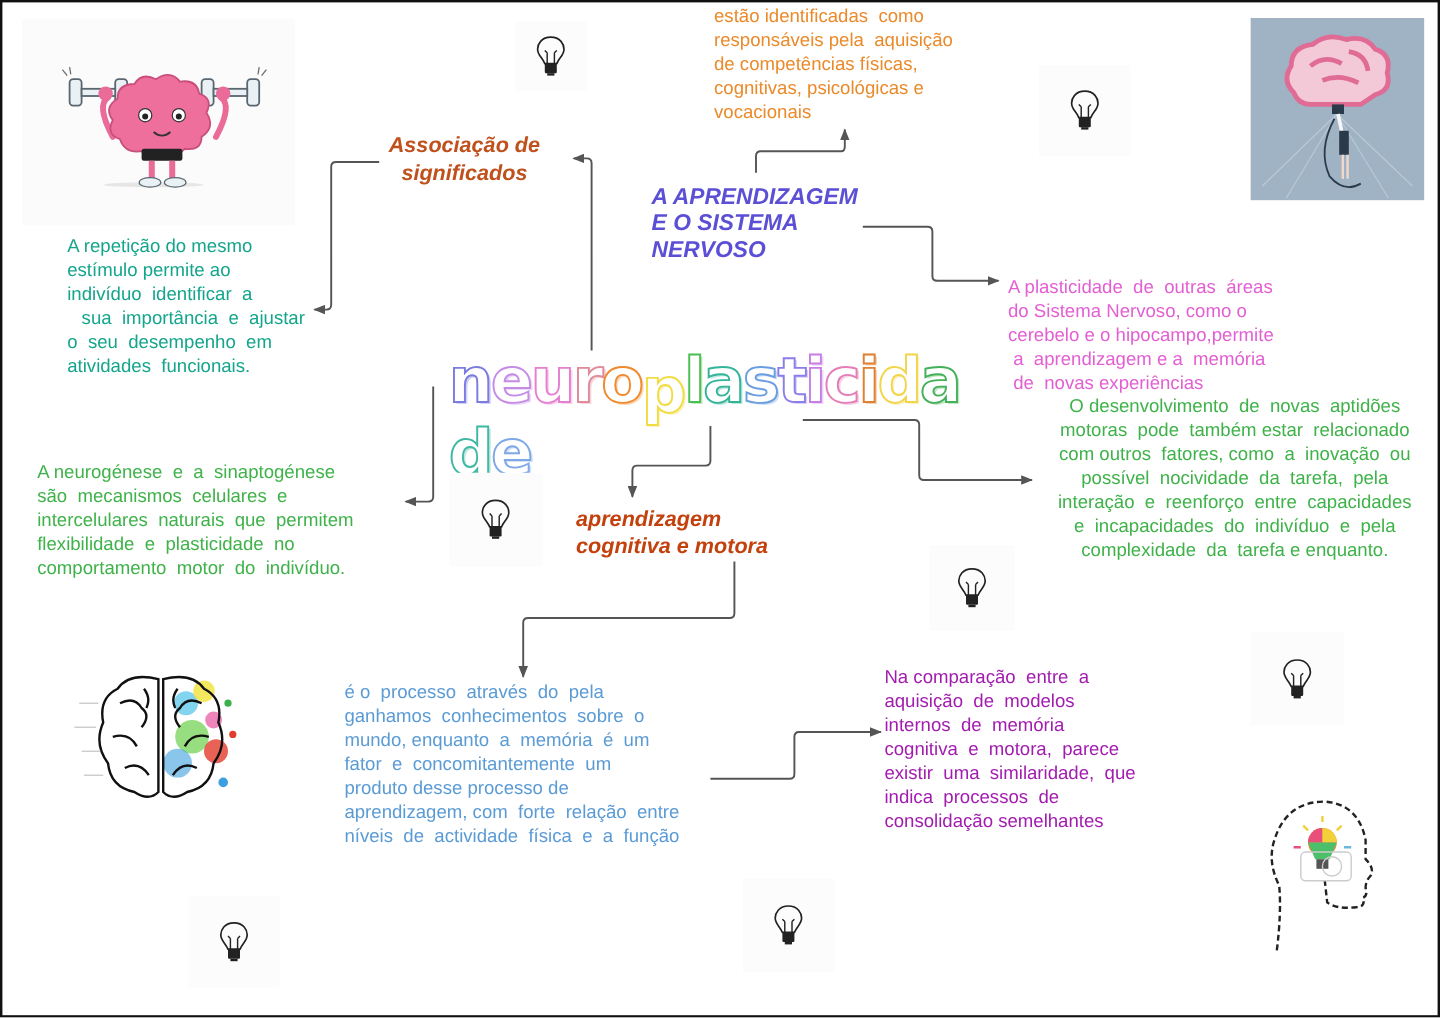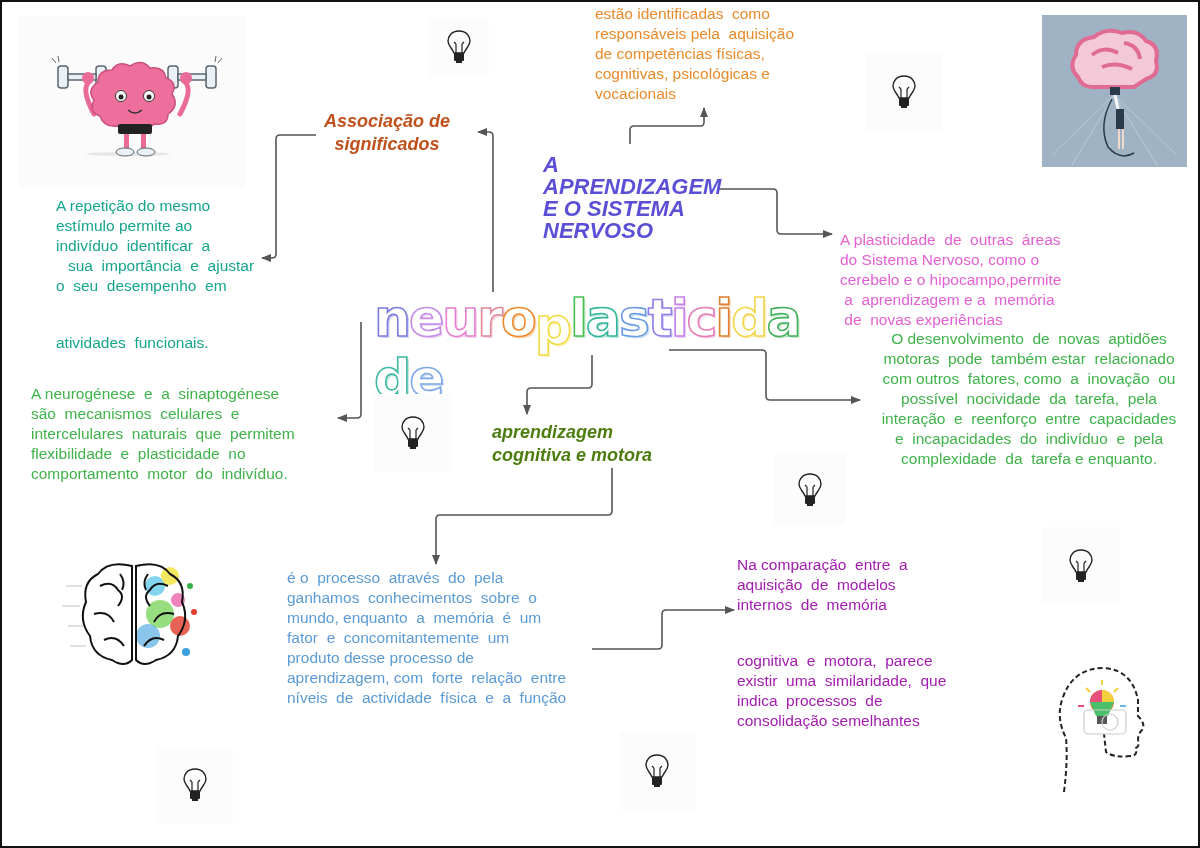--- a/index.html
+++ b/index.html
@@ -57,27 +57,27 @@
     </g>
   </svg>
 
   <div class="title-word" id="title-word"><span style="color: rgb(255, 255, 255); -webkit-text-stroke: 1.6px rgb(123, 123, 224); text-shadow: rgba(123, 123, 224, 0.333) 2px 2px 0px;">n</span><span style="color: rgb(255, 255, 255); -webkit-text-stroke: 1.6px rgb(197, 140, 230); text-shadow: rgba(197, 140, 230, 0.333) 2px 2px 0px;">e</span><span style="color: rgb(255, 255, 255); -webkit-text-stroke: 1.6px rgb(230, 127, 208); text-shadow: rgba(230, 127, 208, 0.333) 2px 2px 0px;">u</span><span style="color: rgb(255, 255, 255); -webkit-text-stroke: 1.6px rgb(224, 138, 154); text-shadow: rgba(224, 138, 154, 0.333) 2px 2px 0px;">r</span><span style="color: rgb(255, 255, 255); -webkit-text-stroke: 1.6px rgb(239, 138, 46); text-shadow: rgba(239, 138, 46, 0.333) 2px 2px 0px;">o</span><span style="color: rgb(255, 255, 255); -webkit-text-stroke: 1.6px rgb(242, 220, 69); text-shadow: rgba(242, 220, 69, 0.333) 2px 2px 0px; transform: translateY(8px);">p</span><span style="color: rgb(255, 255, 255); -webkit-text-stroke: 1.6px rgb(76, 191, 82); text-shadow: rgba(76, 191, 82, 0.333) 2px 2px 0px;">l</span><span style="color: rgb(255, 255, 255); -webkit-text-stroke: 1.6px rgb(52, 180, 154); text-shadow: rgba(52, 180, 154, 0.333) 2px 2px 0px;">a</span><span style="color: rgb(255, 255, 255); -webkit-text-stroke: 1.6px rgb(106, 158, 224); text-shadow: rgba(106, 158, 224, 0.333) 2px 2px 0px;">s</span><span style="color: rgb(255, 255, 255); -webkit-text-stroke: 1.6px rgb(139, 126, 232); text-shadow: rgba(139, 126, 232, 0.333) 2px 2px 0px;">t</span><span style="color: rgb(255, 255, 255); -webkit-text-stroke: 1.6px rgb(199, 127, 230); text-shadow: rgba(199, 127, 230, 0.333) 2px 2px 0px;">i</span><span style="color: rgb(255, 255, 255); -webkit-text-stroke: 1.6px rgb(229, 125, 182); text-shadow: rgba(229, 125, 182, 0.333) 2px 2px 0px;">c</span><span style="color: rgb(255, 255, 255); -webkit-text-stroke: 1.6px rgb(224, 128, 48); text-shadow: rgba(224, 128, 48, 0.333) 2px 2px 0px;">i</span><span style="color: rgb(255, 255, 255); -webkit-text-stroke: 1.6px rgb(242, 213, 74); text-shadow: rgba(242, 213, 74, 0.333) 2px 2px 0px;">d</span><span style="color: rgb(255, 255, 255); -webkit-text-stroke: 1.6px rgb(69, 176, 90); text-shadow: rgba(69, 176, 90, 0.333) 2px 2px 0px;">a</span><span style="color: rgb(255, 255, 255); -webkit-text-stroke: 1.6px rgb(63, 184, 164); text-shadow: rgba(63, 184, 164, 0.333) 2px 2px 0px;">d</span><span style="color: rgb(255, 255, 255); -webkit-text-stroke: 1.6px rgb(126, 168, 230); text-shadow: rgba(126, 168, 230, 0.333) 2px 2px 0px;">e</span></div>
 
   <div class="abs head center" style="left:300px; top:108px; width:170px; color:#c0501c;">
     <div>Associação de</div>
     <div>significados</div>
   </div>
 
-  <div class="abs head" style="left:541px; top:152px; width:190px; font-size:22px; line-height:22px; color:#5b4fd6;">
+  <div class="abs head" style="left:541px; top:152px; width:190px; font-size:19px; line-height:22px; color:#5b4fd6;">
     <div>A APRENDIZAGEM</div>
     <div>E O SISTEMA</div>
     <div>NERVOSO</div>
   </div>
 
-  <div class="abs head" style="left:490px; top:419px; width:200px; color:#4d7c0f;">
+  <div class="abs head" style="left:478px; top:419px; width:200px; color:#c2410c;">
     <div>aprendizagem</div>
     <div>cognitiva e motora</div>
   </div>
 
   <div class="abs txt" style="left:593px; top:2px; width:240px; color:#ea8a2a;">
       <div style="white-space: pre;">estão identificadas  como</div>
       <div style="white-space: pre;">responsáveis pela  aquisição</div>
       <div style="white-space: pre;">de competências físicas,</div>
       <div style="white-space: pre;">cognitivas, psicológicas e</div>
       <div style="white-space: pre;">vocacionais</div>
@@ -90,21 +90,21 @@
       <div style="white-space: pre;"> a  aprendizagem e a  memória</div>
       <div style="white-space: pre;"> de  novas experiências</div>
     </div>
 
   <div class="abs txt just" style="left:54px; top:194px; width:206px; color:#15a58c;">
       <div style="white-space: pre;">A repetição do mesmo</div>
       <div style="white-space: pre;">estímulo permite ao</div>
       <div style="white-space: pre;">indivíduo  identificar  a</div>
       <div style="white-space: pre; margin-left: 12px;">sua  importância  e  ajustar</div>
       <div style="white-space: pre;">o  seu  desempenho  em</div>
-      <div style="white-space: pre; margin-top: 37px;">atividades  funcionais.</div>
+      <div style="white-space: pre;">atividades  funcionais.</div>
     </div>
 
   <div class="abs txt just" style="left:29px; top:382px; width:282px; color:#3fb24a;">
       <div style="white-space: pre;">A neurogénese  e  a  sinaptogénese</div>
       <div style="white-space: pre;">são  mecanismos  celulares  e</div>
       <div style="white-space: pre;">intercelulares  naturais  que  permitem</div>
       <div style="white-space: pre;">flexibilidade  e  plasticidade  no</div>
       <div style="white-space: pre;">comportamento  motor  do  indivíduo.</div>
     </div>
 
@@ -125,21 +125,21 @@
       <div style="white-space: pre;">fator  e  concomitantemente  um</div>
       <div style="white-space: pre;">produto desse processo de</div>
       <div style="white-space: pre;">aprendizagem, com  forte  relação  entre</div>
       <div style="white-space: pre;">níveis  de  actividade  física  e  a  função</div>
     </div>
 
   <div class="abs txt just" style="left:735px; top:553px; width:212px; color:#a21caf;">
       <div style="white-space: pre;">Na comparação  entre  a</div>
       <div style="white-space: pre;">aquisição  de  modelos</div>
       <div style="white-space: pre;">internos  de  memória</div>
-      <div style="white-space: pre; margin-top: 36px;">cognitiva  e  motora,  parece</div>
+      <div style="white-space: pre;">cognitiva  e  motora,  parece</div>
       <div style="white-space: pre;">existir  uma  similaridade,  que</div>
       <div style="white-space: pre;">indica  processos  de</div>
       <div style="white-space: pre;">consolidação semelhantes</div>
     </div>
 
   <div class="bulb-box" style="left:427px; top:16px; width:60px; height:58px;">
       <svg width="26" height="36" viewBox="0 0 26 36">
         <path d="M13 2 C5 2 2 8 2 12 C2 17 6 19 8 24 L18 24 C20 19 24 17 24 12 C24 8 21 2 13 2 Z" fill="none" stroke="#222" stroke-width="1.4"></path>
         <path d="M10 24 L10 15 M16 24 L16 15 M10 15 L8 13 M16 15 L18 13" stroke="#222" stroke-width="1.2" fill="none"></path>
         <rect x="8" y="24" width="10" height="8" rx="1" fill="#222"></rect>

